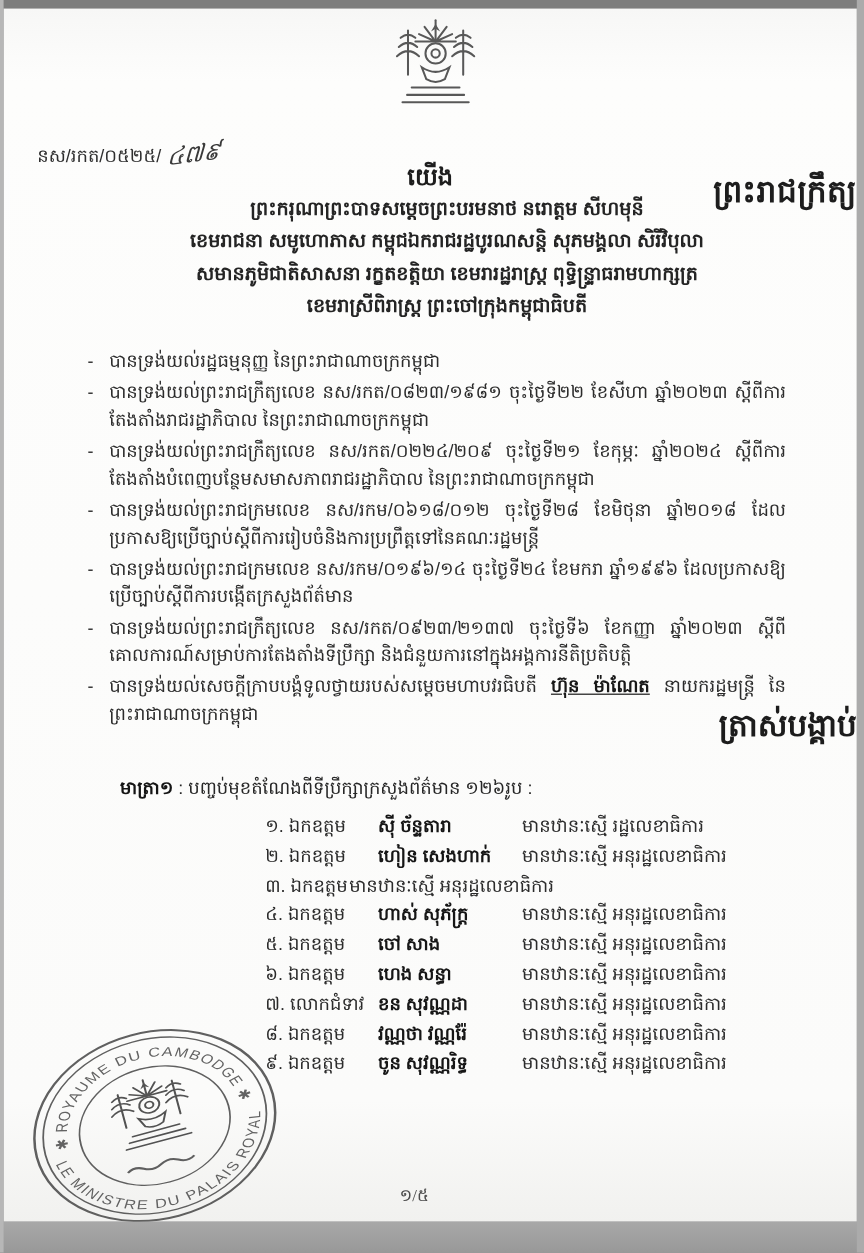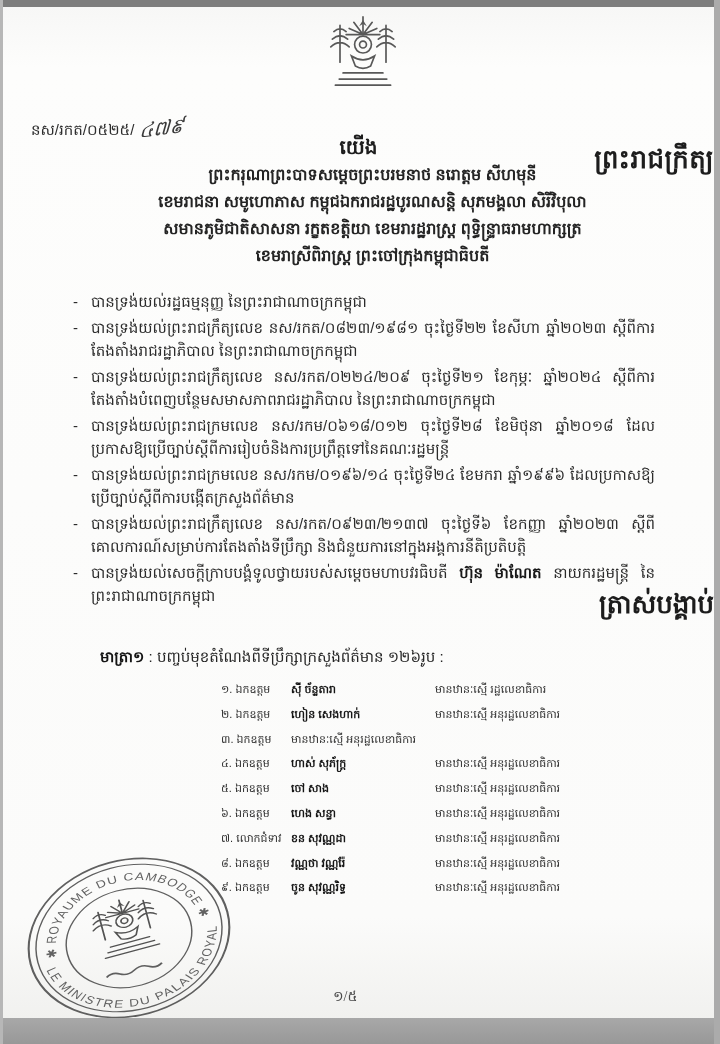--- a/index.html
+++ b/index.html
@@ -17,29 +17,29 @@
   .doc-subtitle{position:absolute;left:0;top:127px;width:100%;text-align:center;font-size:20px;font-weight:bold;color:#1d1d1d;}
   .ref{position:absolute;left:28px;top:108px;font-size:15px;color:#2e2e2e;white-space:nowrap;}
   .ref .hand{display:inline-block;font-size:20px;font-style:italic;transform:rotate(-7deg) skewX(-10deg);margin-left:5px;color:#3a3a3a;}
 
   .royal-titles{position:absolute;left:0;top:154px;width:100%;text-align:center;}
   .rt-line{font-size:16px;font-weight:bold;color:#242424;line-height:27px;margin-left:28px;}
 
   .preamble{position:absolute;left:70px;top:283px;width:582px;}
   .pre-item{position:relative;padding-left:18px;font-size:15px;line-height:23.5px;color:#2b2b2b;margin-bottom:2px;text-align:justify;}
   .pre-item .dash{position:absolute;left:0;top:0;}
-  .pre-item .b{font-weight:bold;color:#181818;}
+  .pre-item .b{font-weight:bold;color:#181818;text-decoration:underline;}
 
   .order-heading{position:absolute;left:0;top:581px;width:100%;text-align:right;font-size:26px;font-weight:bold;color:#1c1c1c;}
   .article{position:absolute;left:68px;top:640px;width:586px;font-size:15px;color:#262626;margin-left:29px;}
   .article .article-label{font-weight:bold;color:#141414;}
 
   .officials{position:absolute;left:218px;top:670px;z-index:2;}
-  .off-row{display:grid;grid-template-columns:70px 144px auto;column-gap:0;line-height:24.8px;font-size:11px;color:#2b2b2b;white-space:nowrap;}
-  .off-row .c2{font-weight:bold;color:#161616;}
+  .off-row{display:grid;grid-template-columns:70px 144px auto;column-gap:0;line-height:24.8px;font-size:15px;color:#2b2b2b;white-space:nowrap;}
+  .off-row .c2{font-weight:bold;color:#161616;margin-left:24px;}
 
   .seal{position:absolute;left:20px;top:850px;width:212px;height:162px;transform:rotate(-15deg);opacity:.88;z-index:1;}
   .page-number{position:absolute;left:330px;top:980px;font-size:14px;color:#4a4a4a;font-family:Liberation Serif, serif;}
   .hiddendefs{position:absolute;width:0;height:0;overflow:hidden;}
 </style>
 </head>
 <body>
 
 <svg class="hiddendefs" aria-hidden="true">
   <defs>

